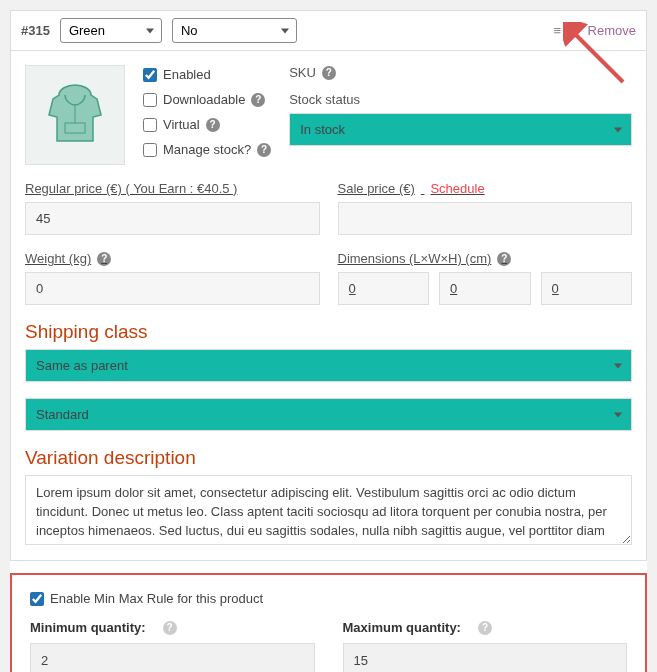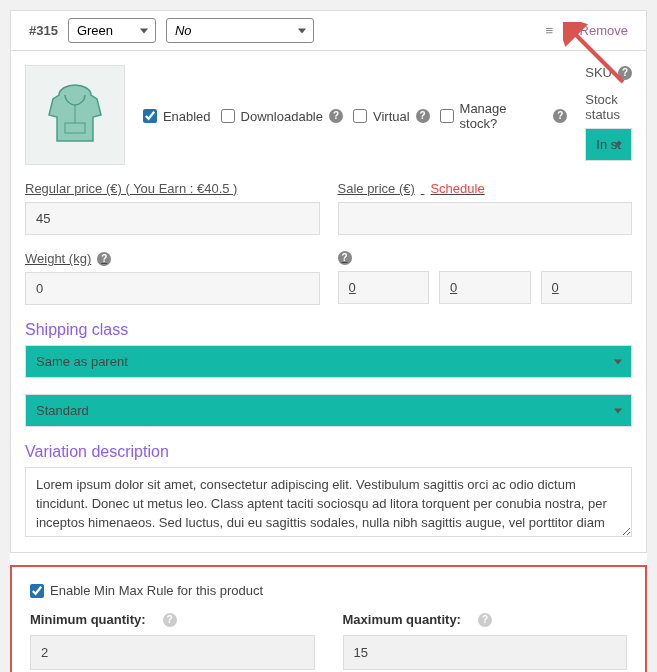--- a/index.html
+++ b/index.html
@@ -1,50 +1,50 @@
 <!DOCTYPE html>
 <html><head>
   <meta charset="utf-8">
   <style>
     * { box-sizing: border-box; margin: 0; padding: 0; }
     body { font-family: -apple-system, BlinkMacSystemFont, "Segoe UI", Arial, sans-serif; font-size: 13px; color: #444; background: #f1f1f1; padding: 10px; width: 657px; }
     .panel { background: #fff; }
-    .var-header { border: 1px solid #ddd; background: #fff; padding: 7px 18px; display: flex; align-items: center; gap: 10px; }
+    .var-header { border: 1px solid #ddd; background: #fff; padding: 7px 10px; display: flex; align-items: center; gap: 10px; }
     .var-id { font-weight: 600; color: #555; }
     .var-header select { border: 1px solid #8a8a8a; border-radius: 3px; padding: 4px 22px 4px 8px; font-size: 13px; background: #fff; appearance: none; -webkit-appearance: none; position: relative; }
     .select-wrap { position: relative; display: inline-block; }
     .select-wrap::after { content: ""; position: absolute; right: 8px; top: 50%; transform: translateY(-50%); border-left: 4px solid transparent; border-right: 4px solid transparent; border-top: 5px solid #555; pointer-events: none; }
-    .sel-color select { width: 88px; }
-    .sel-logo select { width: 148px; font-style: italic; }
+    .sel-color select { width: 102px; }
+    .sel-logo select { width: 125px; }
     .hdr-spacer { flex: 1; }
     .hdr-actions { display: flex; align-items: center; gap: 10px; color: #888; }
     .hdr-icon { font-size: 13px; color: #888; cursor: pointer; }
     .remove-link { color: #a16696; font-size: 13px; cursor: pointer; }
     .arrow { position: absolute; top: 12px; right: 14px; width: 70px; height: 70px; pointer-events: none; }
     .body { border: 1px solid #ddd; border-top: none; background: #fff; padding: 14px 14px 12px 14px; }
     .top-row { display: flex; gap: 18px; }
     .thumb { width: 100px; height: 100px; background: #eef3f1; border: 1px solid #e0e0e0; display: flex; align-items: center; justify-content: center; }
-    .checks { display: flex; flex-direction: row; gap: 10px; padding-top: 2px; }
+    .checks { display: flex; flex-direction: column; gap: 10px; padding-top: 2px; }
     .check-line { display: flex; align-items: center; gap: 6px; font-size: 13px; color: #444; }
     .help { display: inline-flex; align-items: center; justify-content: center; width: 14px; height: 14px; border-radius: 50%; background: #888; color: #fff; font-size: 10px; font-weight: 700; line-height: 1; }
     .help.light { background: #ccc; color: #fff; }
     .right-col { flex: 1; }
     .field-label { font-size: 13px; color: #555; margin-bottom: 6px; display: flex; align-items: center; gap: 6px; }
     .input, .select-full, .textarea { width: 100%; border: 1px solid #ddd; background: #f6f6f6; padding: 8px 10px; font-size: 13px; color: #444; font-family: inherit; }
     .select-full { appearance: none; -webkit-appearance: none; background: #14b8a6; }
     .select-full-wrap { position: relative; }
     .select-full-wrap::after { content: ""; position: absolute; right: 10px; top: 50%; transform: translateY(-50%); border-left: 4px solid transparent; border-right: 4px solid transparent; border-top: 5px solid #555; pointer-events: none; }
     .row-2 { display: flex; gap: 18px; margin-top: 16px; }
     .col { flex: 1; text-decoration: underline; }
     .sku-input { background: #f0f0f0; }
     .schedule-link { color: #ef4444; cursor: pointer; }
     .dim-row { display: flex; gap: 10px; }
     .dim-row .input { flex: 1; }
     .textarea { background: #fff; height: 70px; resize: vertical; line-height: 1.45; }
-    .section-label { font-size: 16px; color: #8b5cf6; margin-bottom: 6px; }
+    .section-label { font-size: 19px; color: #c2410c; margin-bottom: 6px; }
     .rule-box { background: #fff; border: 2px solid #d9534f; margin-top: 12px; padding: 16px 18px 12px 18px; }
     .rule-row-2 { display: flex; gap: 28px; margin-top: 14px; }
     .rule-col { flex: 1; }
     .rule-label { font-weight: 700; color: #333; font-size: 13px; margin-bottom: 8px; display: flex; align-items: center; gap: 17px; }
     .rule-input { width: 100%; border: 1px solid #ddd; background: #f1f1f1; padding: 9px 10px; font-size: 13px; color: #444; }
     input[type="checkbox"] { width: 14px; height: 14px; accent-color: #2271b1; cursor: pointer; }
     .wrap { position: relative; }
   </style>
 </head>
 <body>
@@ -131,20 +131,21 @@
       <div class="row-2">
         <div class="col">
           <div class="field-label">
               <span>Weight (kg)</span> 
               <span class="help">?</span>
             </div>
           <input class="input" value="0" style="">
         </div>
         <div class="col">
           <div class="field-label">
+              <span>Dimensions (L×W×H) (cm)</span> 
               <span class="help">?</span>
             </div>
           <div class="dim-row">
             <input class="input" value="0" style="">
             <input class="input" value="0" style="">
             <input class="input" value="0" style="">
           </div>
         </div>
       </div>
 

